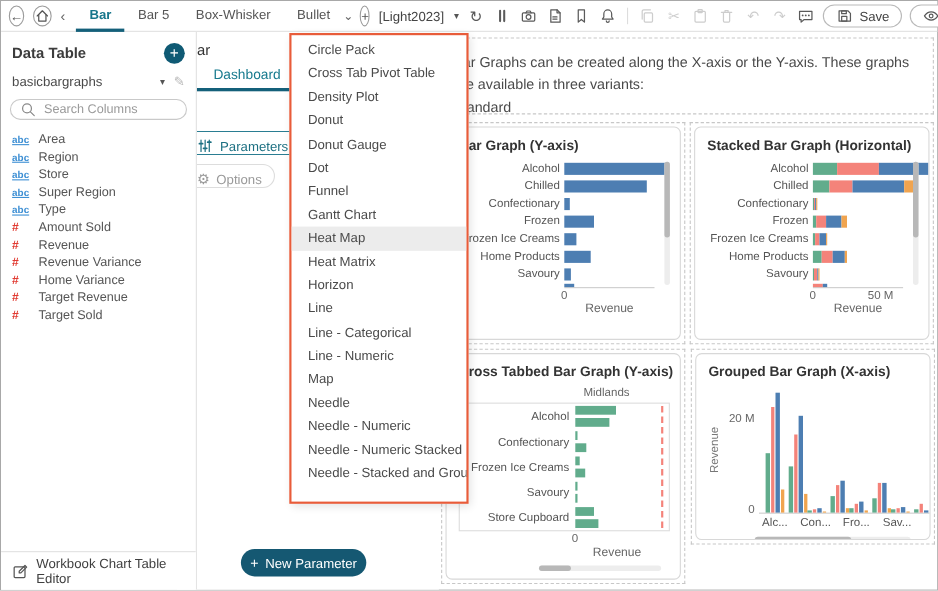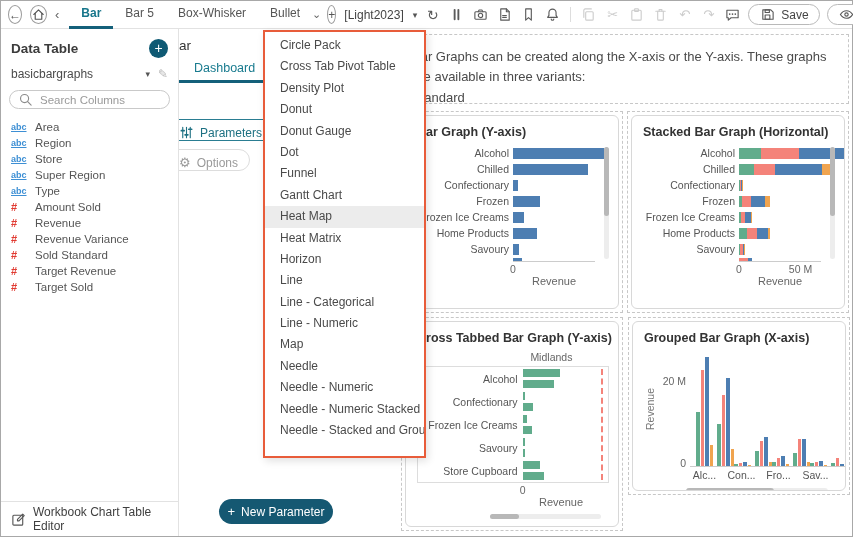--- a/index.html
+++ b/index.html
@@ -302,21 +302,21 @@
         <div class="field">
           <span class="fkind num">#</span>
           <span>Revenue</span>
         </div>
         <div class="field">
           <span class="fkind num">#</span>
           <span>Revenue Variance</span>
         </div>
         <div class="field">
           <span class="fkind num">#</span>
-          <span>Sold Standard</span>
+          <span>Home Variance</span>
         </div>
         <div class="field">
           <span class="fkind num">#</span>
           <span>Target Revenue</span>
         </div>
         <div class="field">
           <span class="fkind num">#</span>
           <span>Target Sold</span>
         </div>
       </div>

